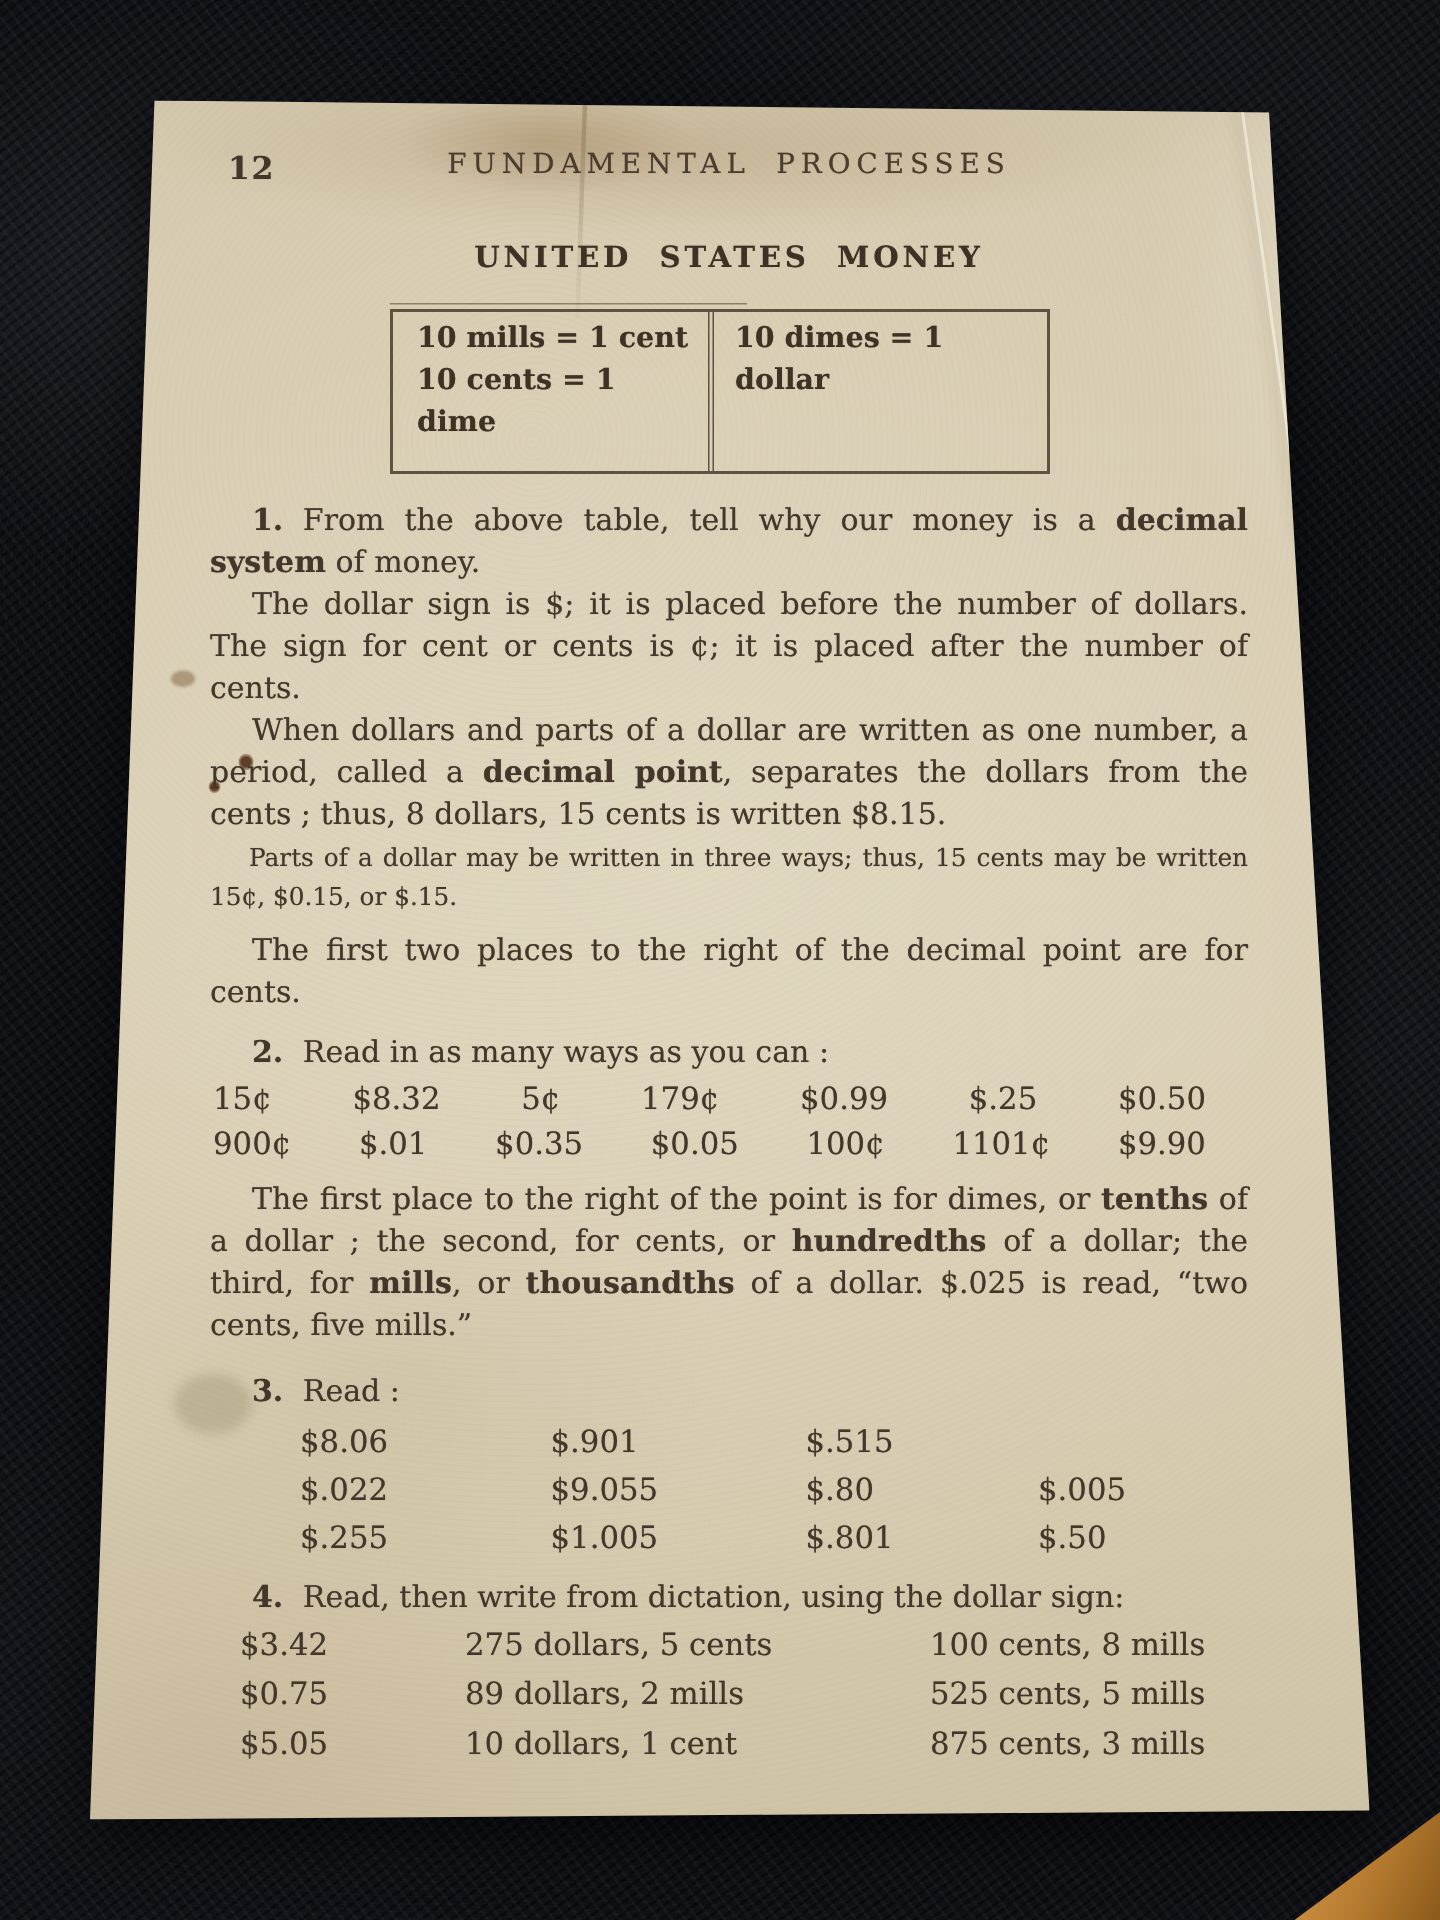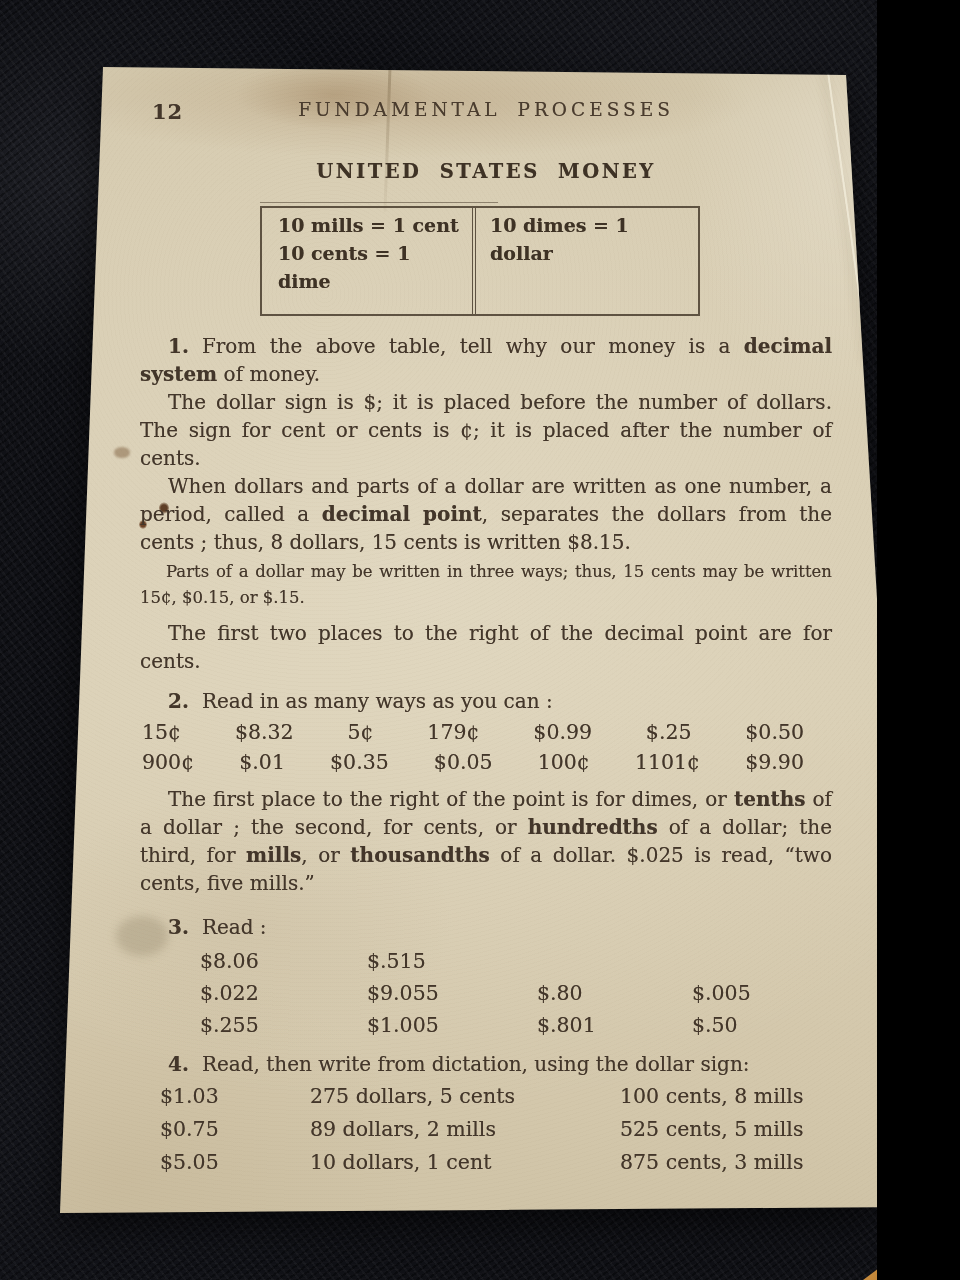--- a/index.html
+++ b/index.html
@@ -1,16 +1,16 @@
 <!DOCTYPE html>
 <html><head>
 <meta charset="utf-8">
 <style>
   html,body{margin:0;padding:0;background:#000;}
-  .scene{position:relative;width:877px;height:1280px;overflow:hidden;
+  .scene{position:relative;width:960px;height:1280px;overflow:hidden;
          font-family:"DejaVu Serif","Liberation Serif",serif;}
 
   
   .fabric{position:absolute;inset:0;
     background:
       radial-gradient(420px 300px at 12% 14%, rgba(110,112,124,0.16), transparent 65%),
       radial-gradient(520px 330px at 80% 8%,  rgba(98,100,114,0.11), transparent 65%),
       radial-gradient(620px 430px at 94% 55%, rgba(88,90,104,0.09),  transparent 65%),
       radial-gradient(520px 420px at 8% 86%,  rgba(55,57,70,0.12),   transparent 65%),
       #101116;}
@@ -159,40 +159,41 @@
             <span>$9.90</span>
           </div>
         </div>
 
         <p class="p-places"><span>The first place to the right of the point is for dimes, or </span><span class="b">tenths</span><span> of a dollar ; the second, for cents, or </span><span class="b">hundredths</span><span> of a dollar;  the third, for </span><span class="b">mills</span><span>, or </span><span class="b">thousandths</span><span> of a dollar.  $.025 is read, “two cents, five mills.”</span></p>
 
         <p class="ex-heading" style="margin-top:16px;"><span class="exnum">3.</span><span>Read :</span></p>
         <div class="ex3-rows">
           <div class="ex3-row">
             <span>$8.06</span>
+            <span>$.901</span>
             <span>$.515</span>
           </div>
           <div class="ex3-row">
             <span>$.022</span>
             <span>$9.055</span>
             <span>$.80</span>
             <span>$.005</span>
           </div>
           <div class="ex3-row">
             <span>$.255</span>
             <span>$1.005</span>
             <span>$.801</span>
             <span>$.50</span>
           </div>
         </div>
 
         <p class="ex-heading" style="margin-top:9px;"><span class="exnum">4.</span><span>Read, then write from dictation, using the dollar sign:</span></p>
         <div class="ex4-rows">
           <div class="ex4-row">
-            <span>$1.03</span>
+            <span>$3.42</span>
             <span>275 dollars, 5 cents</span>
             <span>100 cents, 8 mills</span>
           </div>
           <div class="ex4-row">
             <span>$0.75</span>
             <span>89 dollars, 2 mills</span>
             <span>525 cents, 5 mills</span>
           </div>
           <div class="ex4-row">
             <span>$5.05</span>

